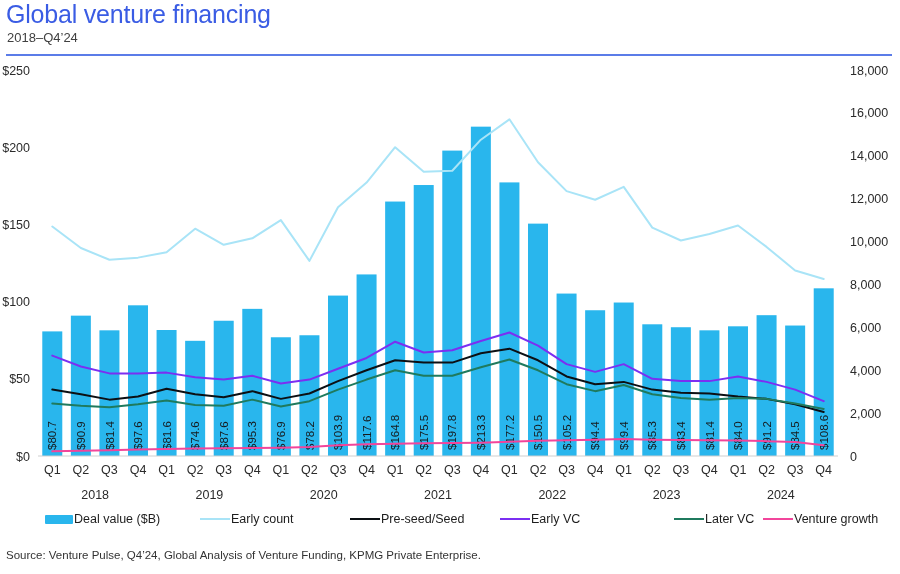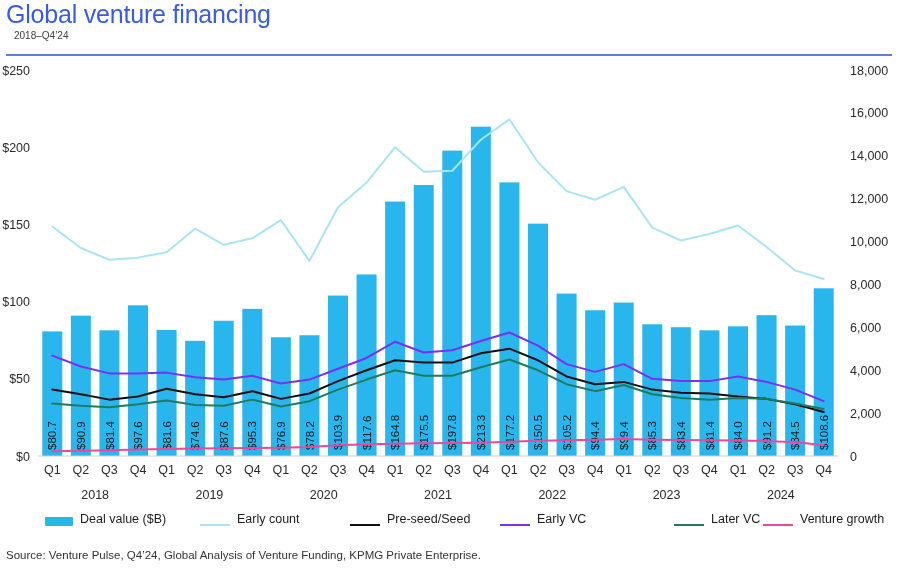--- a/index.html
+++ b/index.html
@@ -10,40 +10,40 @@
     color:#2b2b2b;
     overflow:hidden;
     position:relative;
   }
   #title{
     position:absolute; left:6px; top:0px;
     font-size:25px; font-weight:normal; color:#3a5ce4;
     letter-spacing:-0.2px;
   }
   #subtitle{
-    position:absolute; left:14px; top:30px;
-    font-size:10px; color:#404040;
+    position:absolute; left:7px; top:30px;
+    font-size:13px; color:#404040;
   }
   #rule{
     position:absolute; left:6px; top:54px; width:886px; height:2px;
     background:#5b7ce8;
   }
   #plotwrap{
     position:absolute; left:0; top:58px; width:900px; height:450px;
   }
   svg{display:block;}
   .axlabel{font-size:12.5px; fill:#2b2b2b; font-family:"Liberation Sans",sans-serif;}
   .qlabel{font-size:12.5px; fill:#2b2b2b; font-family:"Liberation Sans",sans-serif;}
   .ylabel{font-size:12.5px; fill:#2b2b2b; font-family:"Liberation Sans",sans-serif;}
   .barval{font-size:11.5px; fill:#16191c; font-family:"Liberation Sans",sans-serif;}
   #legend{
     position:absolute; left:0px; top:512px; width:900px; height:26px;
   }
   .lg{
-    position:absolute; display:flex; align-items:flex-end; gap:7px;
+    position:absolute; display:flex; align-items:center; gap:1px;
     font-size:12.5px; color:#1d1d1d; white-space:nowrap;
   }
   .swatch-bar{width:28px;height:9px;border-radius:1px;display:inline-block;}
   .swatch-line{width:30px;height:0;border-top-width:2px;border-top-style:solid;display:inline-block;}
   #source{
     position:absolute; left:6px; top:549px;
     font-size:11.5px; color:#333;
   }
 </style>
 </head>

